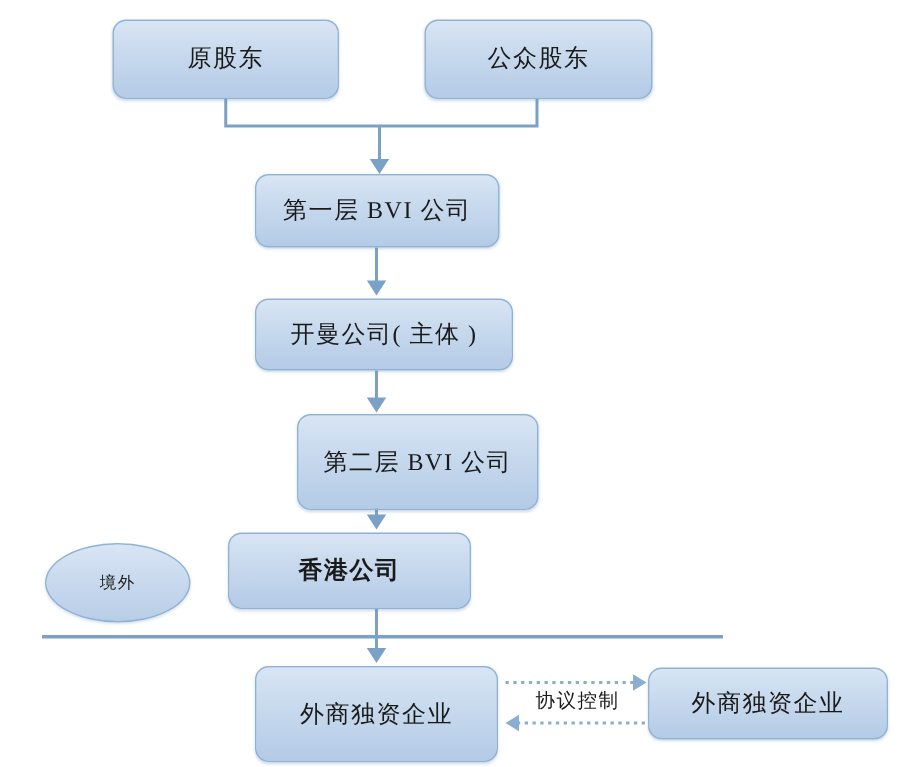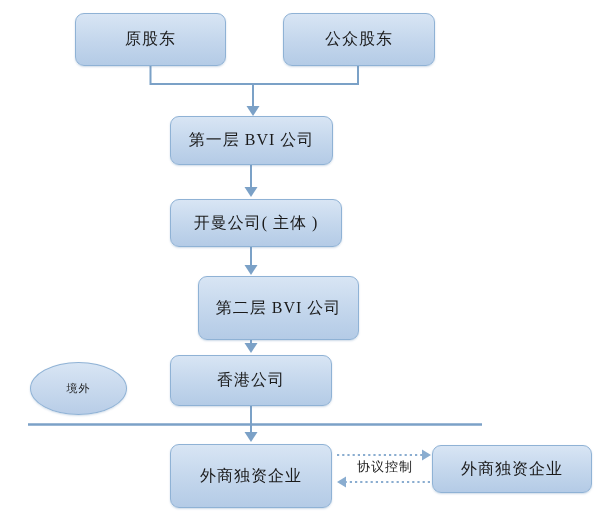--- a/index.html
+++ b/index.html
@@ -20,21 +20,21 @@
     background:linear-gradient(180deg,#d8e5f4 0%,#b8cde7 100%);
     box-shadow:0 1px 2px rgba(110,145,185,.3);
     font-size:11px;letter-spacing:1px;box-sizing:border-box;
   }
   
   .n-orig   {left:75px;  top:13px;  width:151px; height:53px;font-family:Liberation Mono, monospace;}
   .n-public {left:283px; top:13px;  width:152px; height:53px;}
   .n-bvi1   {left:170px; top:116px; width:163px; height:49px;}
   .n-cayman {left:170px; top:199px; width:172px; height:48px;}
   .n-bvi2   {left:171px; top:276px; width:161px; height:64px;margin-left:27px;}
-  .n-hk     {left:170px; top:355px; width:162px; height:51px;}
+  .n-hk     {left:152px; top:355px; width:162px; height:51px;font-weight:bold;}
   .n-wfoe   {left:170px; top:444px; width:162px; height:64px;}
   .n-opco   {left:432px; top:445px; width:160px; height:48px;}
   .e-offshore{left:30px; top:362px; width:97px;  height:53px;}
   .e-onshore {left:30px; top:434px; width:97px;  height:55px;}
   .edge-label{
     position:absolute;left:346px;top:458px;width:78px;text-align:center;
     font-size:13px;letter-spacing:1px;
   }
   svg.wires{position:absolute;left:0;top:0;}
 </style>

